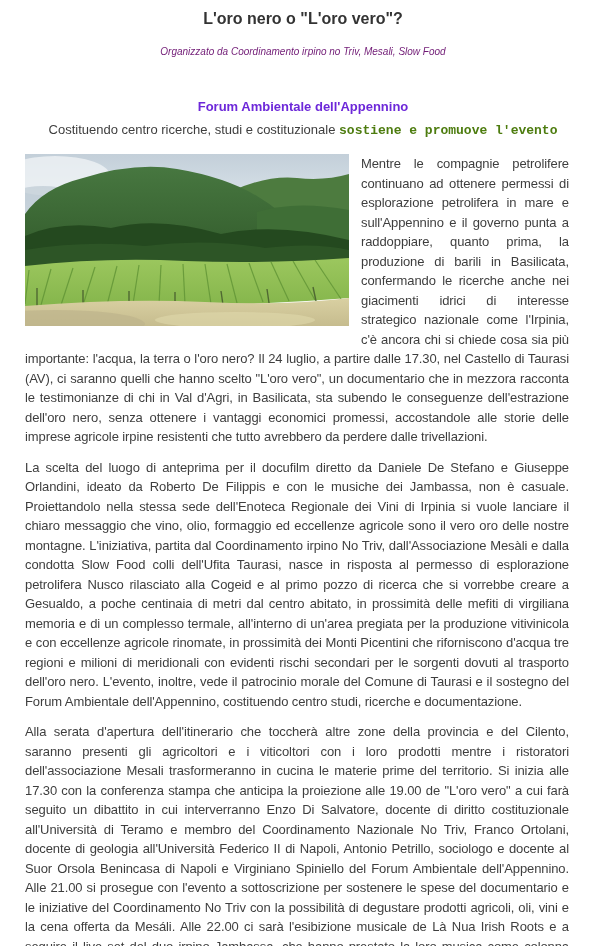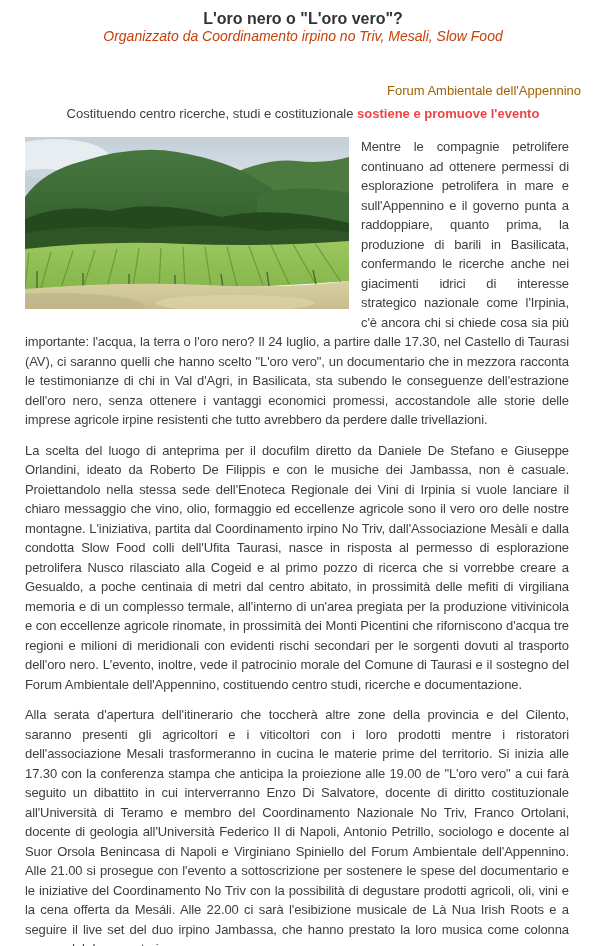--- a/index.html
+++ b/index.html
@@ -17,42 +17,42 @@
   }
   .title {
     padding-top: 9px;
     text-align: center;
     font-size: 16px;
     line-height: 19px;
     font-weight: 700;
     color: #333333;
   }
   .subtitle {
-    margin-top: 0;
+    margin-top: 16px;
     text-align: center;
-    font-size: 14px;
+    font-size: 10px;
     line-height: 16px;
     font-style: italic;
-    color: #c2410c;
+    color: #701a75;
   }
   .forum-name {
     margin-top: 37px;
-    text-align: right;
+    text-align: center;
     font-size: 13px;
     line-height: 20px;
-    font-weight: 400;
-    color: #a16207;
+    font-weight: 700;
+    color: #6d28d9;
   }
   .forum-support {
     margin-top: 3px;
     text-align: center;
     font-size: 13px;
     line-height: 20px;
   }
-  .forum-support b { color: #ef4444; }
+  .forum-support b { color: #4d7c0f; font-family: Liberation Mono, monospace; }
   .content {
     margin-top: 13px;
     font-size: 13px;
     line-height: 19.5px;
     letter-spacing: -0.1px;
     text-align: justify;
   }
   .photo {
     float: left;
     width: 324px;

